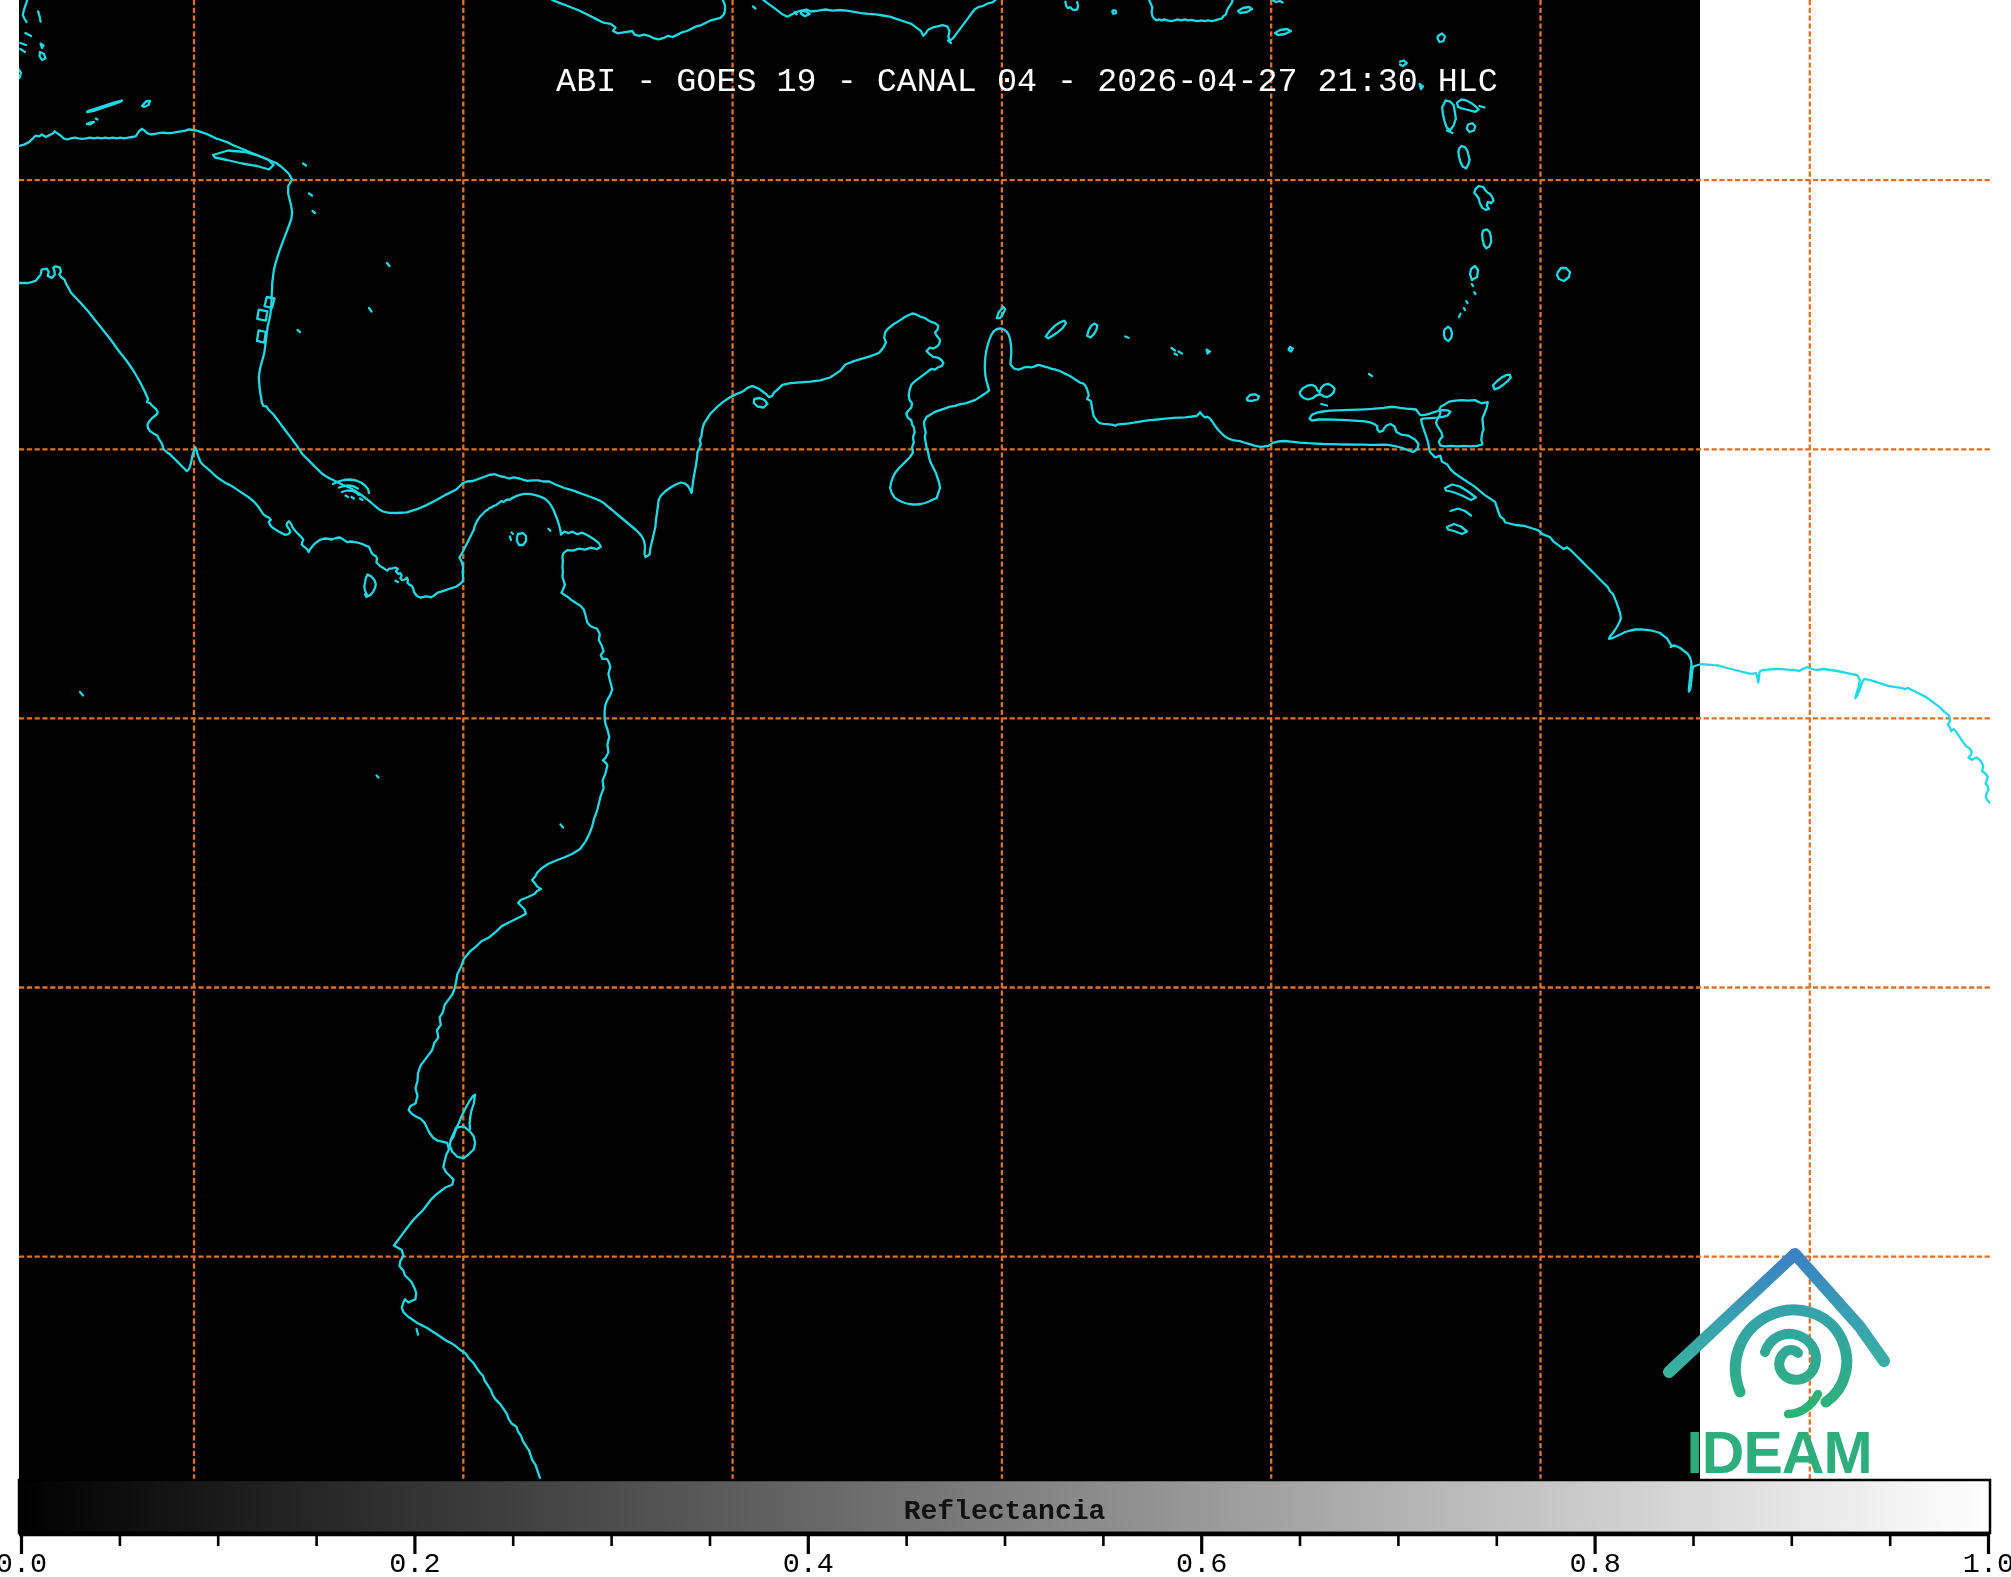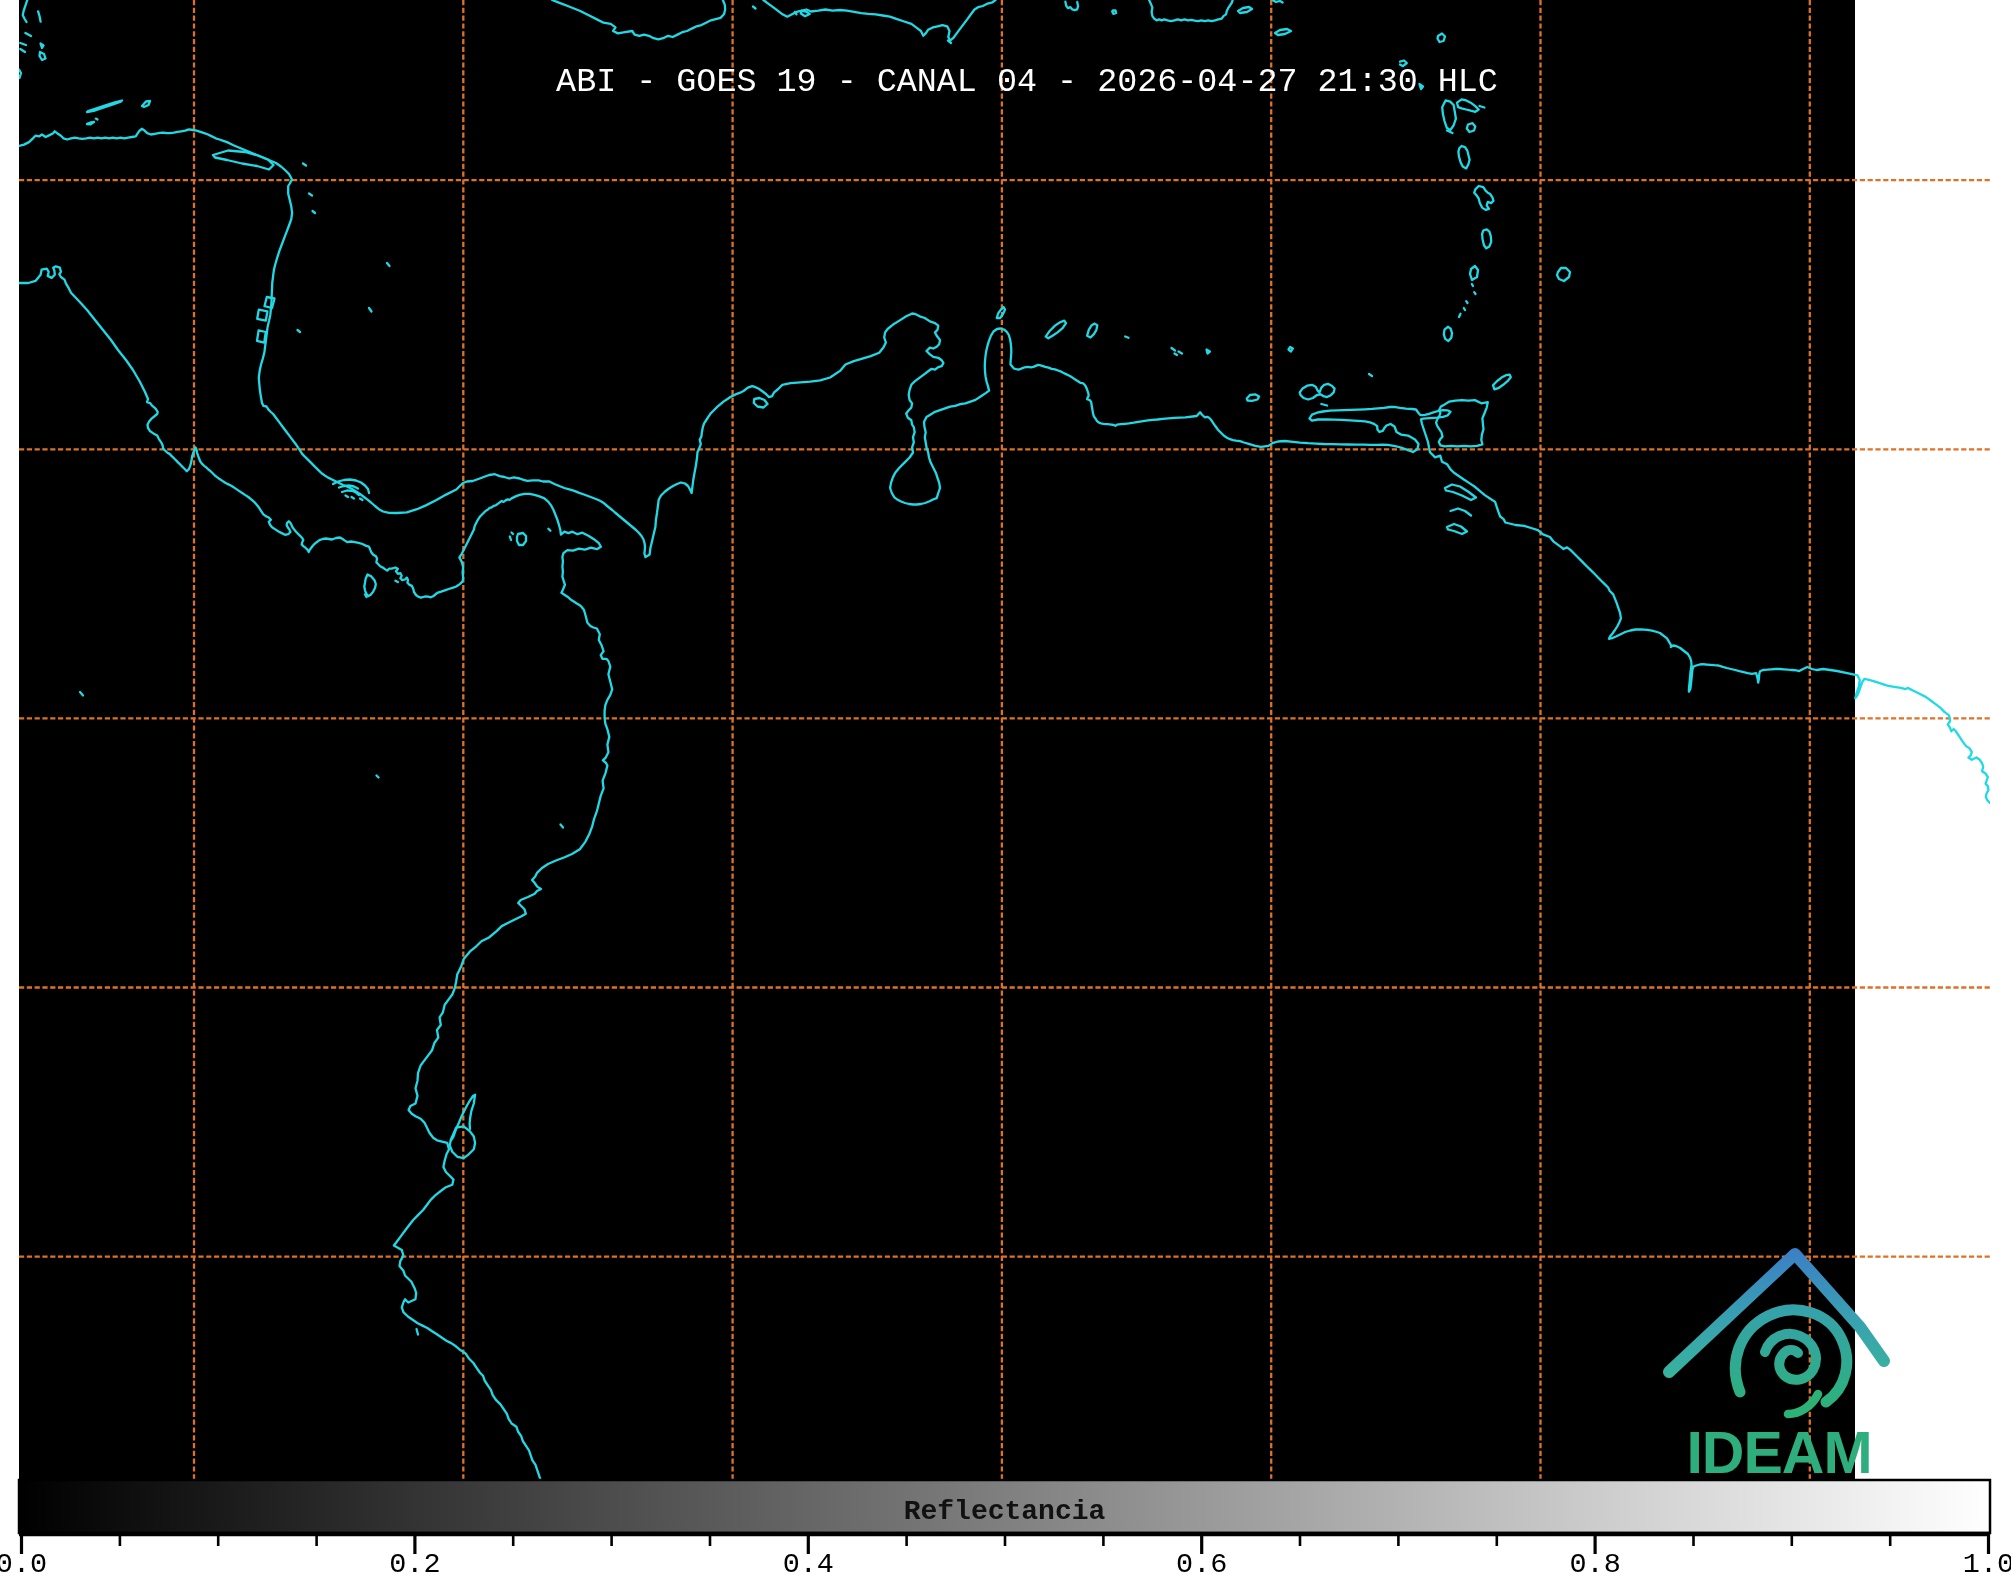--- a/index.html
+++ b/index.html
@@ -1,15 +1,15 @@
 <!DOCTYPE html>
 <html><head><meta charset="utf-8"><style>
 *{margin:0;padding:0}
 body{width:2011px;height:1577px;background:#fff;position:relative;overflow:hidden;font-family:"Liberation Mono",monospace}
-#map{position:absolute;left:19px;top:0;width:1836px;height:1480px;background:#000}
+#map{position:absolute;left:19px;top:0;width:1681px;height:1480px;background:#000}
 </style></head><body>
 <div id="map">
 <svg width="1971" height="1480" viewBox="0 0 1971 1480">
 <g stroke="#dd7227" stroke-width="2.3" stroke-dasharray="5.2 2.6" fill="none">
         <line x1="175" y1="0" x2="175" y2="1480"></line>
         <line x1="444.3" y1="0" x2="444.3" y2="1480"></line>
         <line x1="713.6" y1="0" x2="713.6" y2="1480"></line>
         <line x1="982.9" y1="0" x2="982.9" y2="1480"></line>
         <line x1="1252.2" y1="0" x2="1252.2" y2="1480"></line>
         <line x1="1521.5" y1="0" x2="1521.5" y2="1480"></line>

